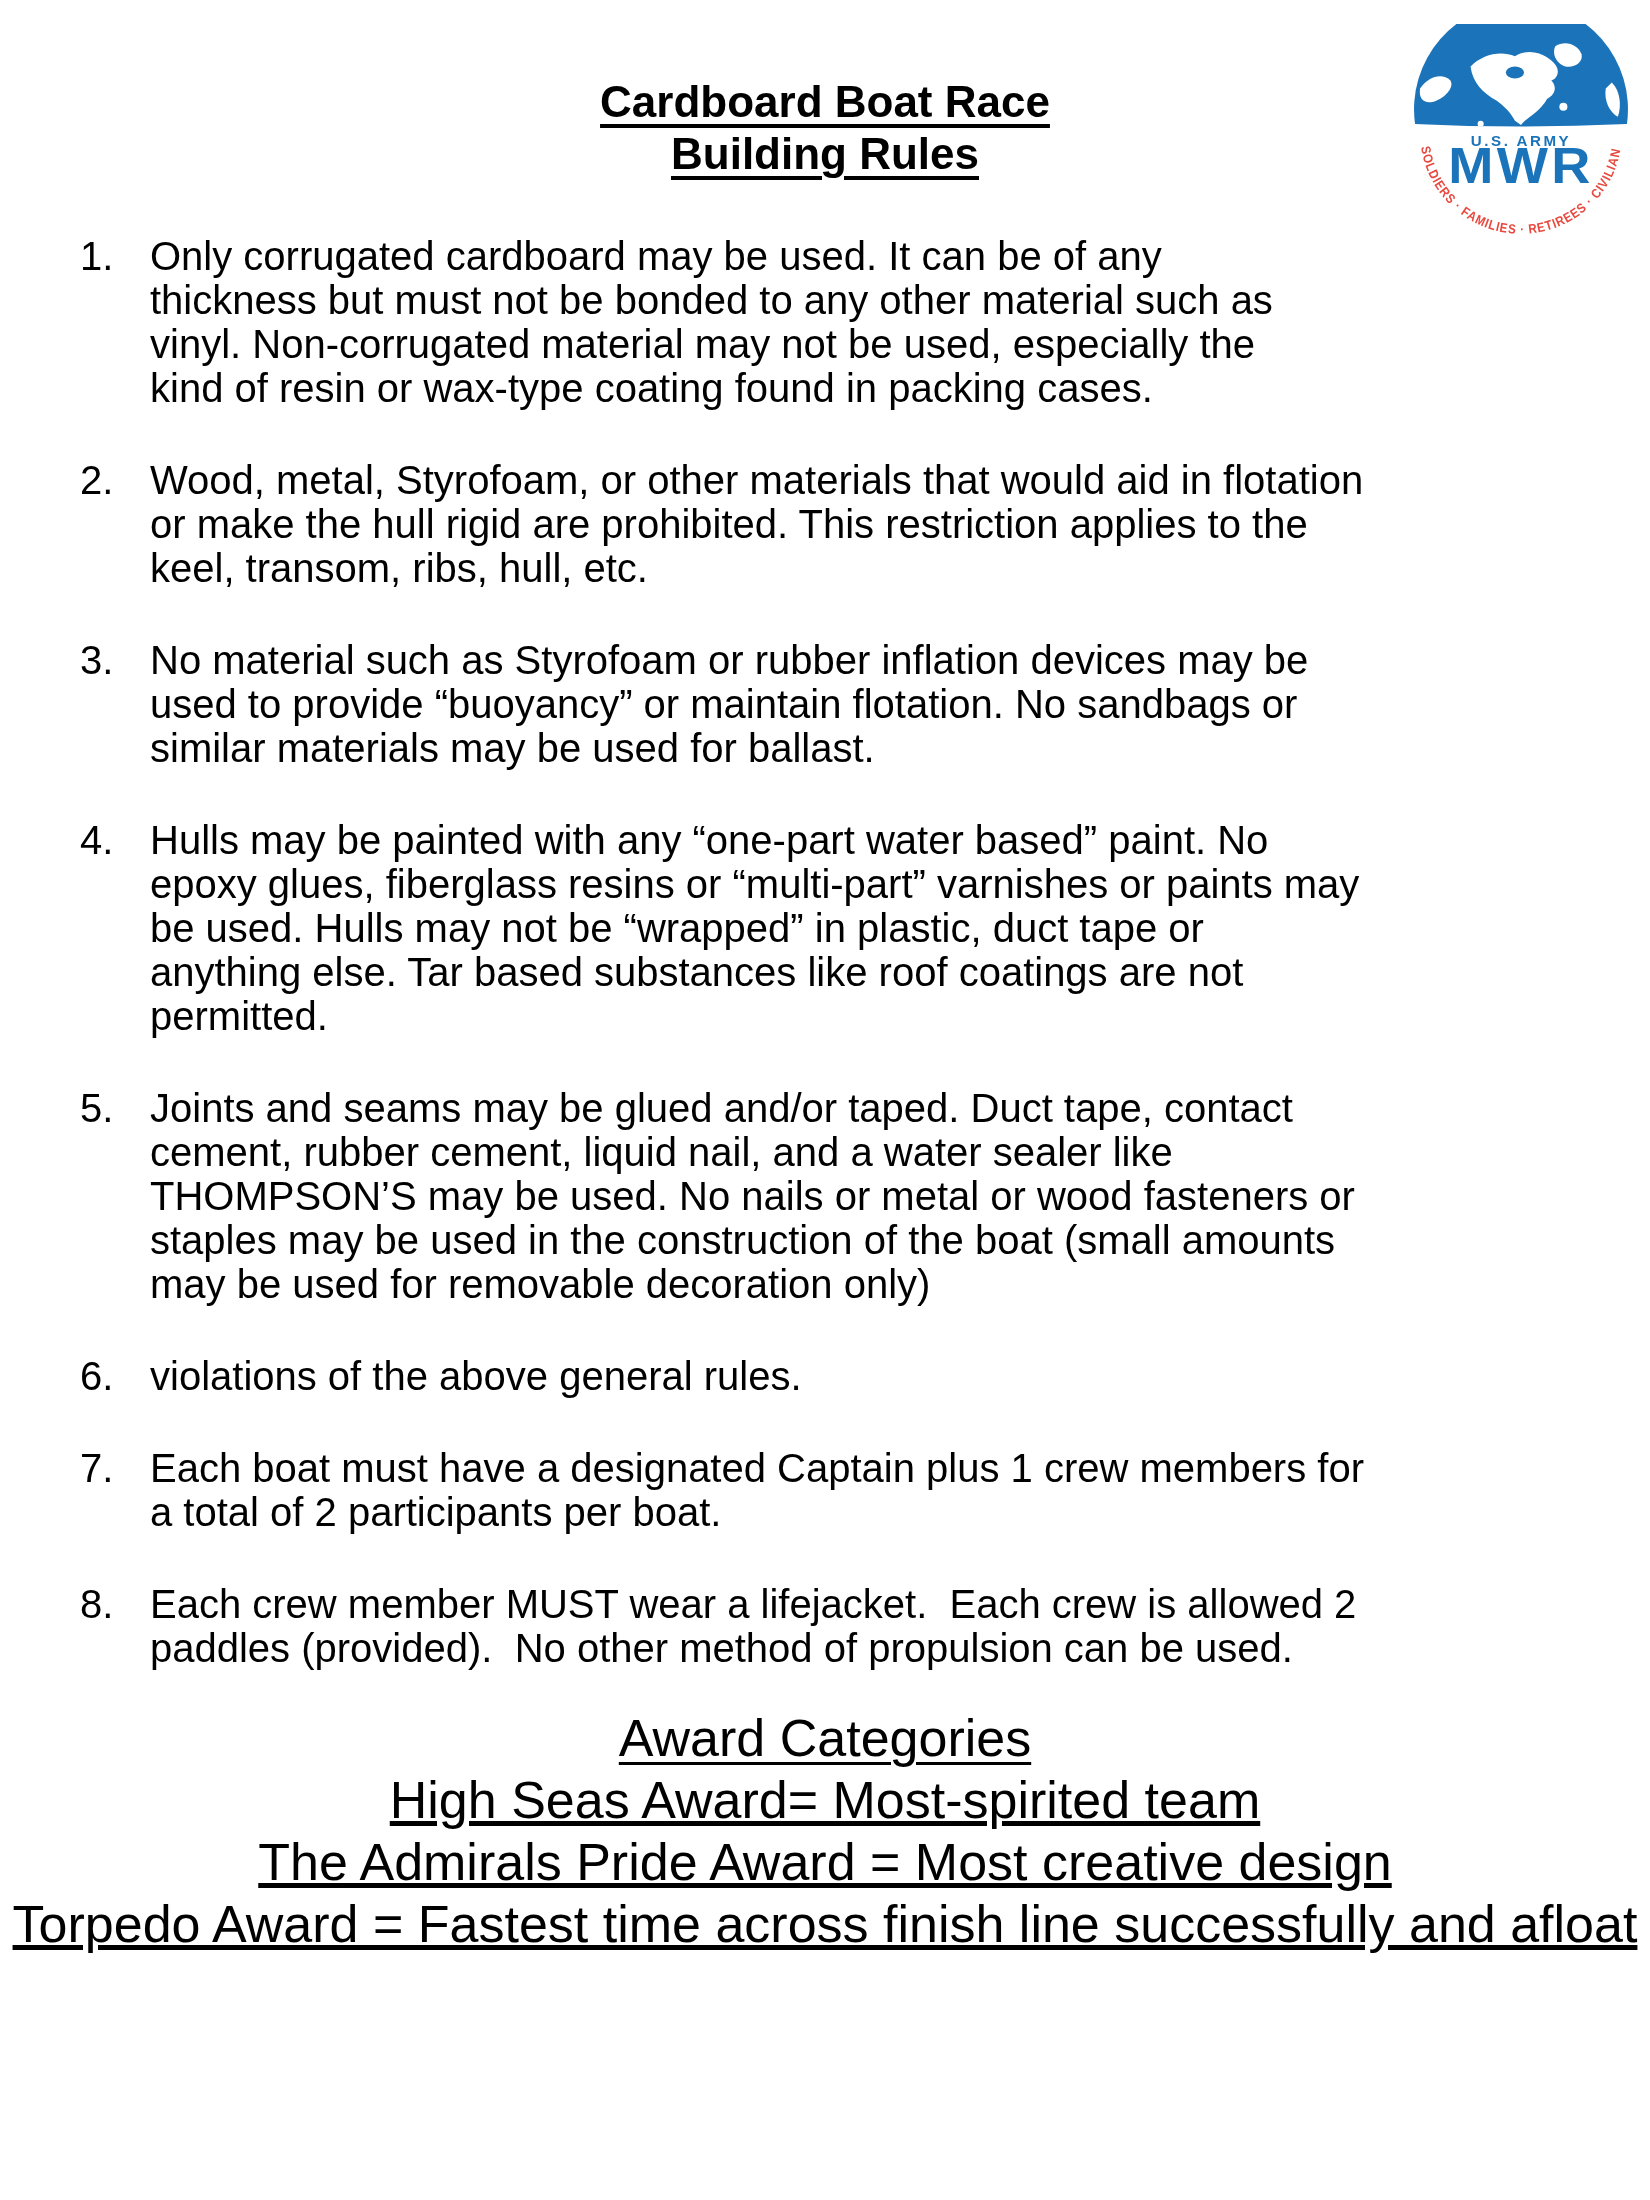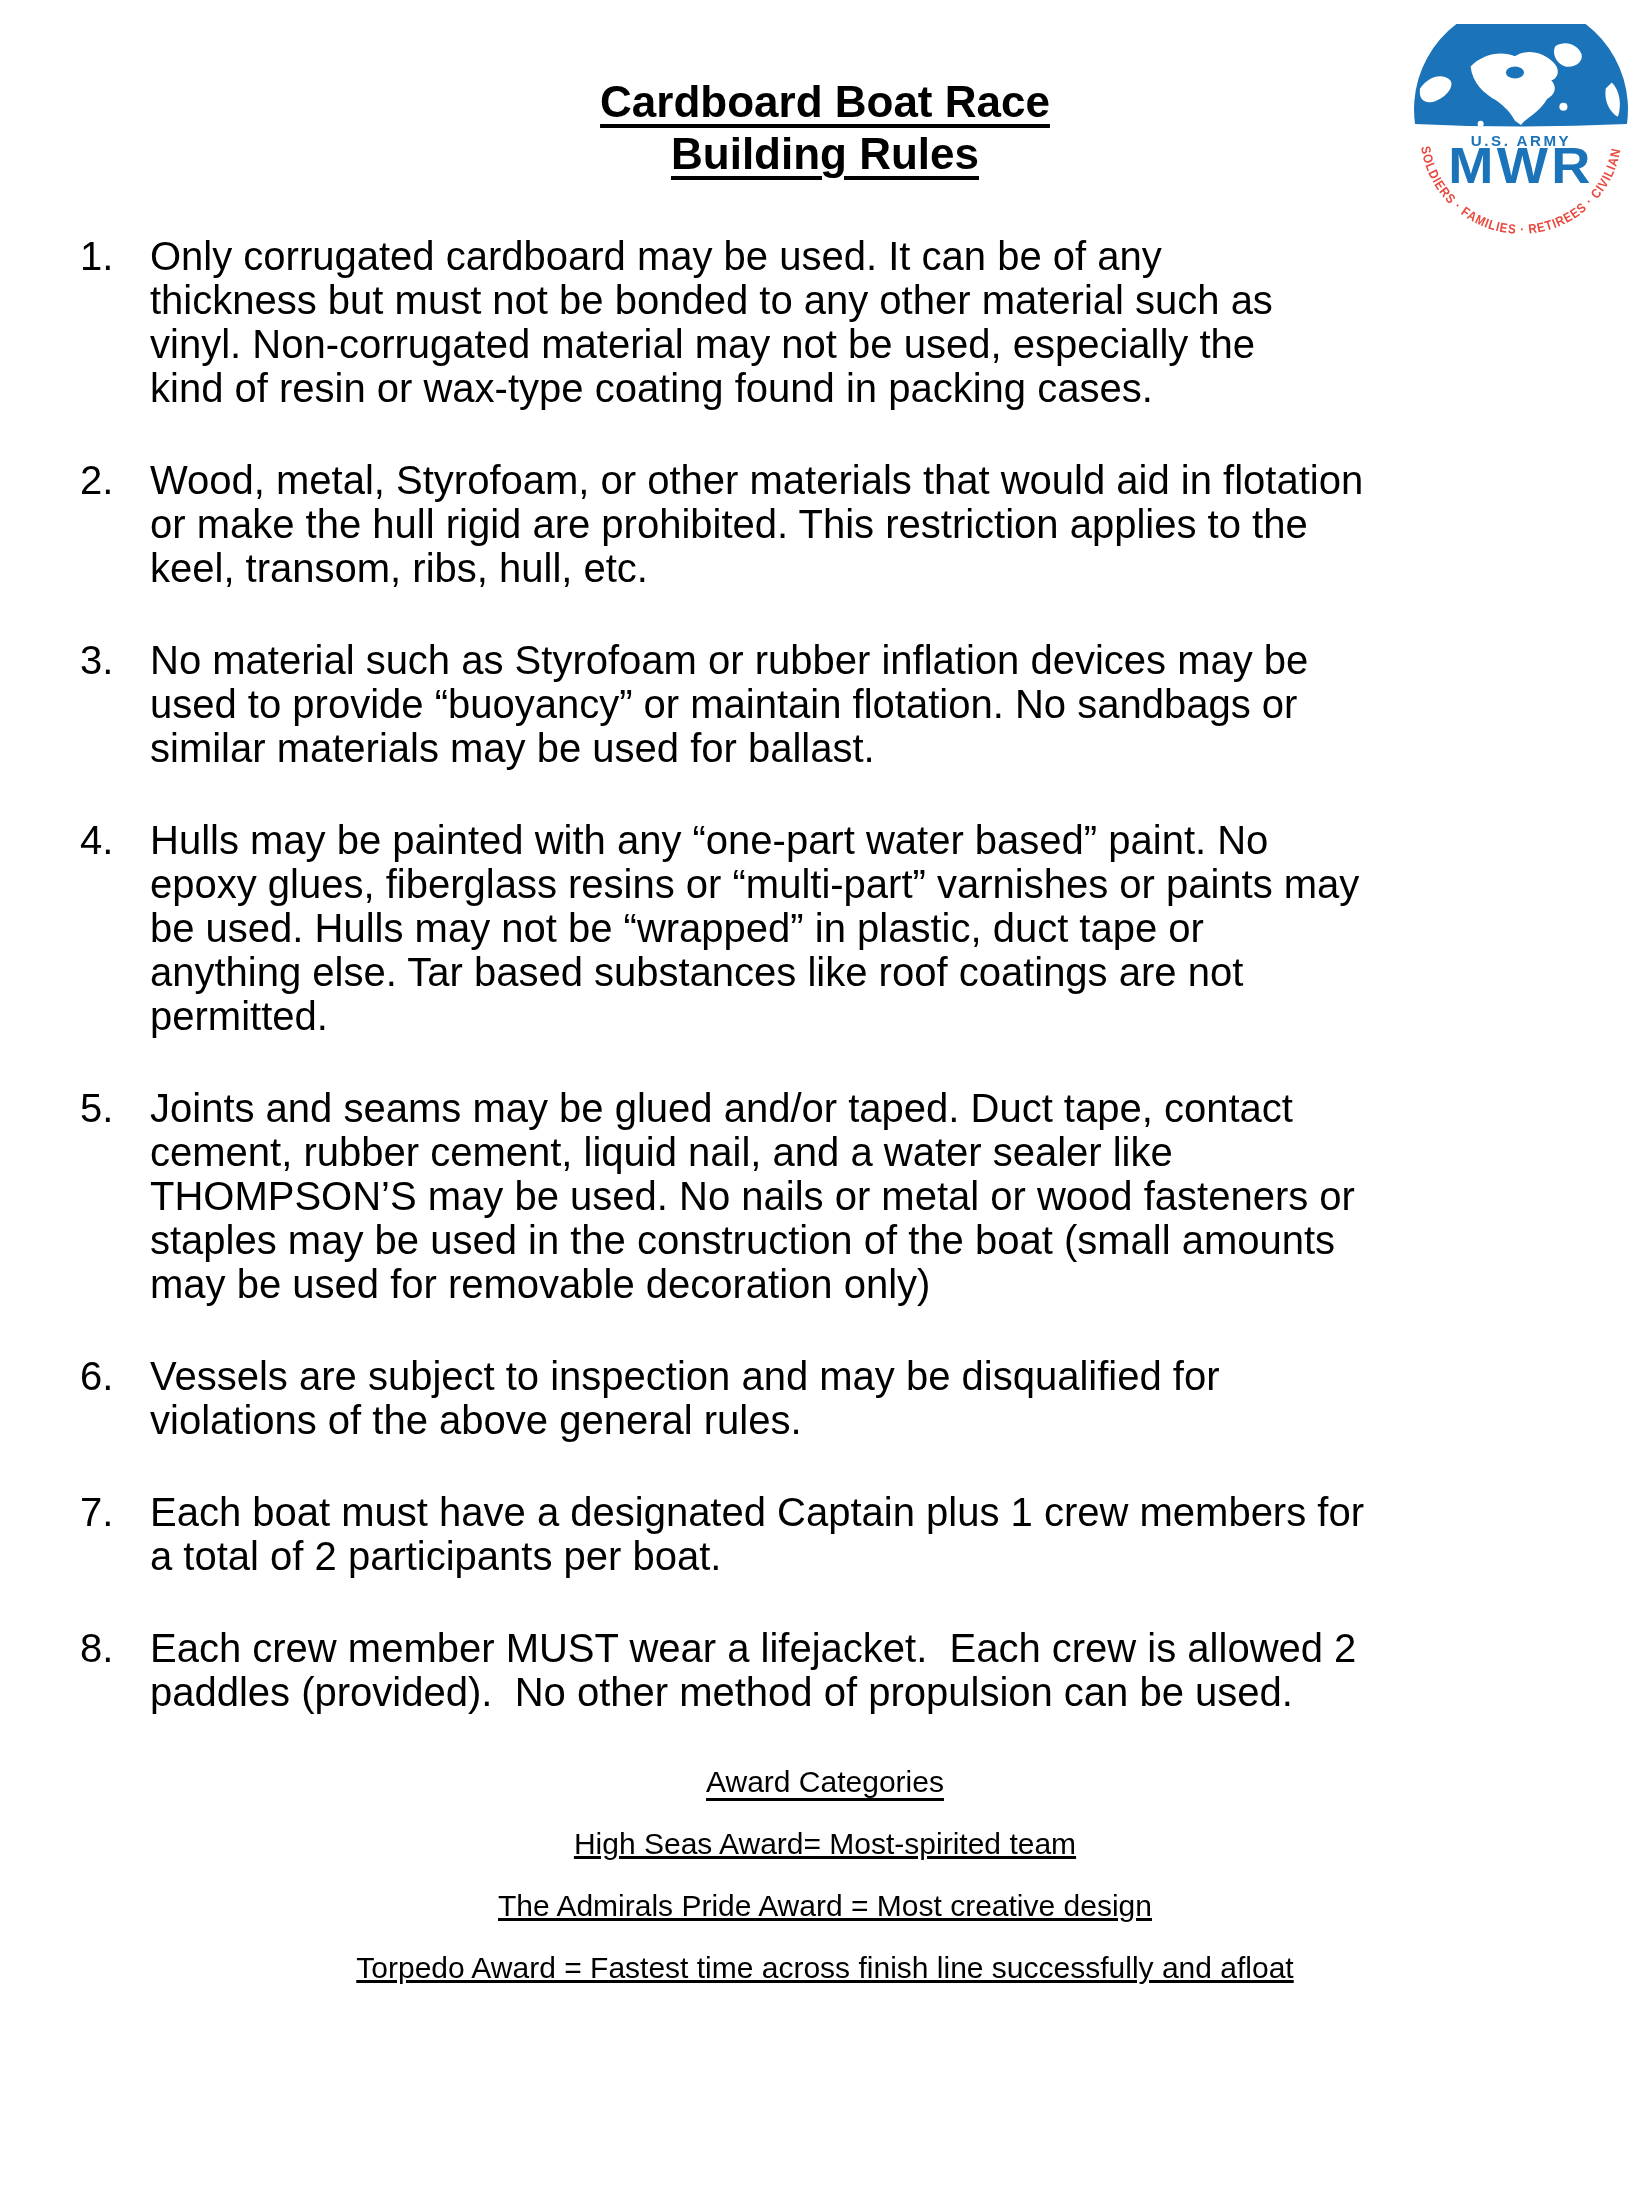--- a/index.html
+++ b/index.html
@@ -31,21 +31,21 @@
     font-size: 40px; line-height: 44px;
     margin-bottom: 48px;
   }
   .rule:last-child { margin-bottom: 0; }
   .rule-number { width: 70px; flex: none; }
   .rule-text { flex: 1; }
   .rule-text .ln { white-space: pre; }
   .awards {
     padding-top: 46px;
     text-align: center;
-    font-size: 30px; line-height: 44px;
+    font-size: 52px; line-height: 44px;
   }
   .award-heading span {
     text-decoration: underline;
     text-decoration-thickness: 3px;
     text-underline-offset: 6px;
   }
   .award-item { margin-top: 18px; white-space: pre; text-decoration: underline; }
 </style>
 </head>
 <body>
@@ -130,21 +130,20 @@
         <div class="ln">cement, rubber cement, liquid nail, and a water sealer like</div>
         <div class="ln">THOMPSON’S may be used. No nails or metal or wood fasteners or</div>
         <div class="ln">staples may be used in the construction of the boat (small amounts</div>
         <div class="ln">may be used for removable decoration only)</div>
       </div>
     </div>
 
     <div class="rule">
       <div class="rule-number">6.</div>
       <div class="rule-text">
-        <div class="ln">Vessels are subject to inspection and may be disqualified for</div>
         <div class="ln">violations of the above general rules.</div>
       </div>
     </div>
 
     <div class="rule">
       <div class="rule-number">7.</div>
       <div class="rule-text">
         <div class="ln">Each boat must have a designated Captain plus 1 crew members for</div>
         <div class="ln">a total of 2 participants per boat.</div>
       </div>

